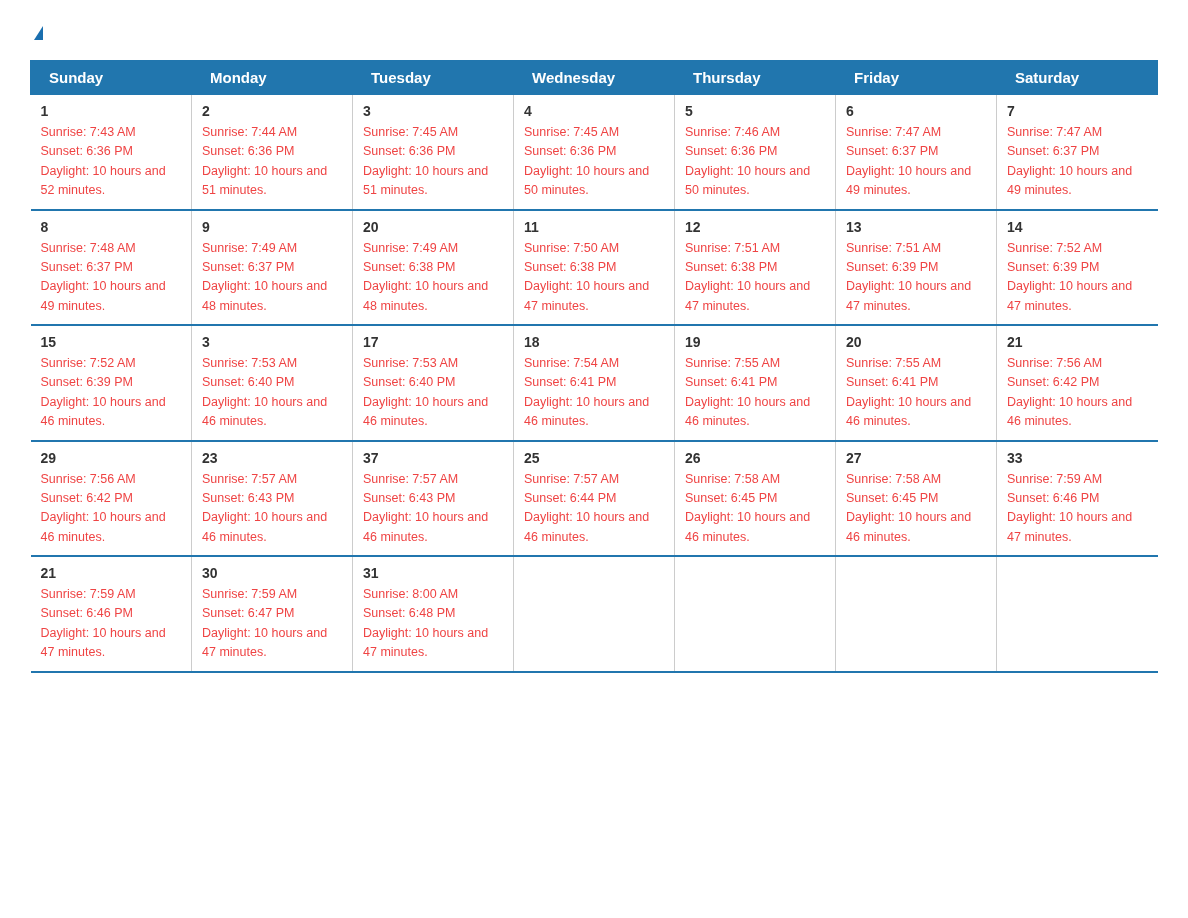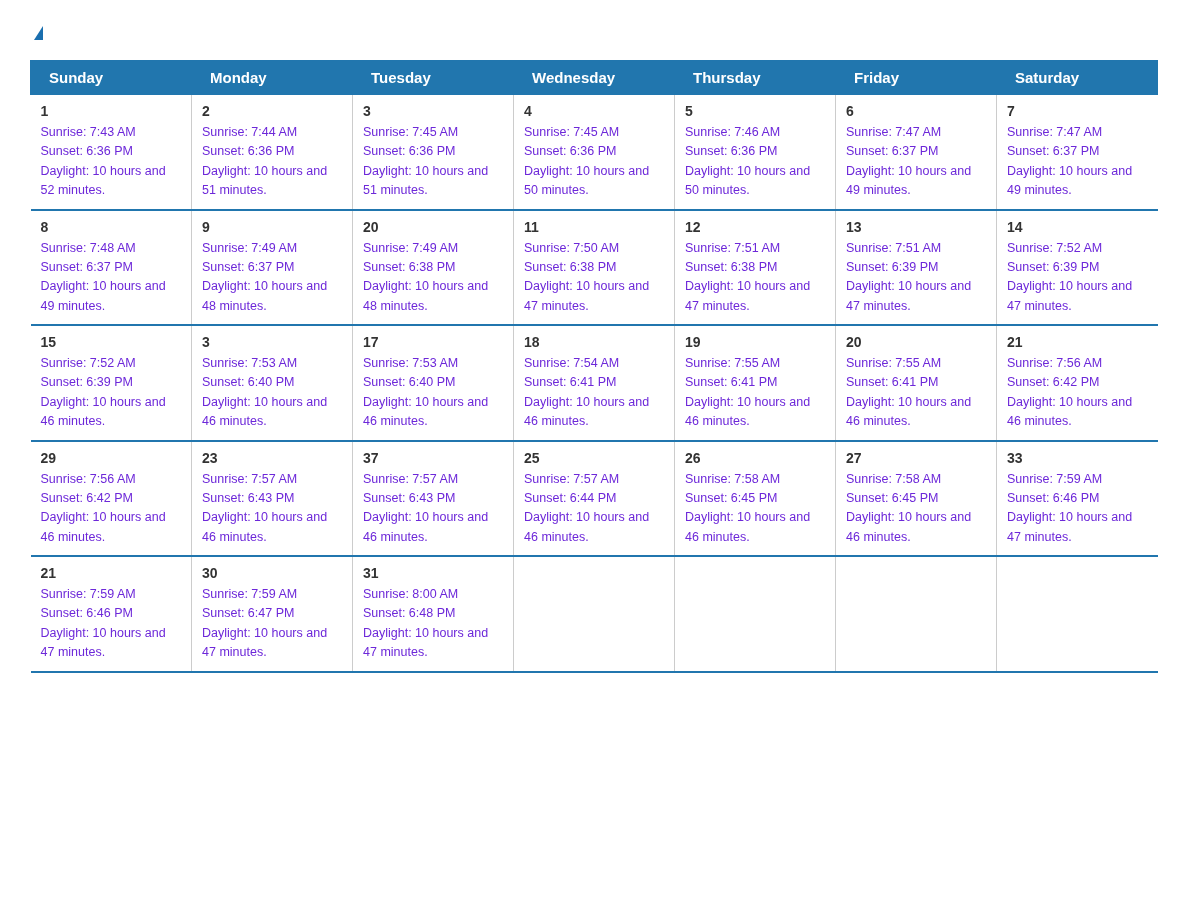--- a/index.html
+++ b/index.html
@@ -77,21 +77,21 @@
       border-right: none;
     }
     .day-num {
       font-size: 14px;
       font-weight: bold;
       margin-bottom: 4px;
       display: block;
     }
     .day-info {
       line-height: 1.55;
-      color: #6d28d9;
+      color: #ef4444;
     }
     .empty-cell {
       background: #fff;
     }
   </style>
 </head>
 <body>
 
 <div class="header">
   <div class="logo">

